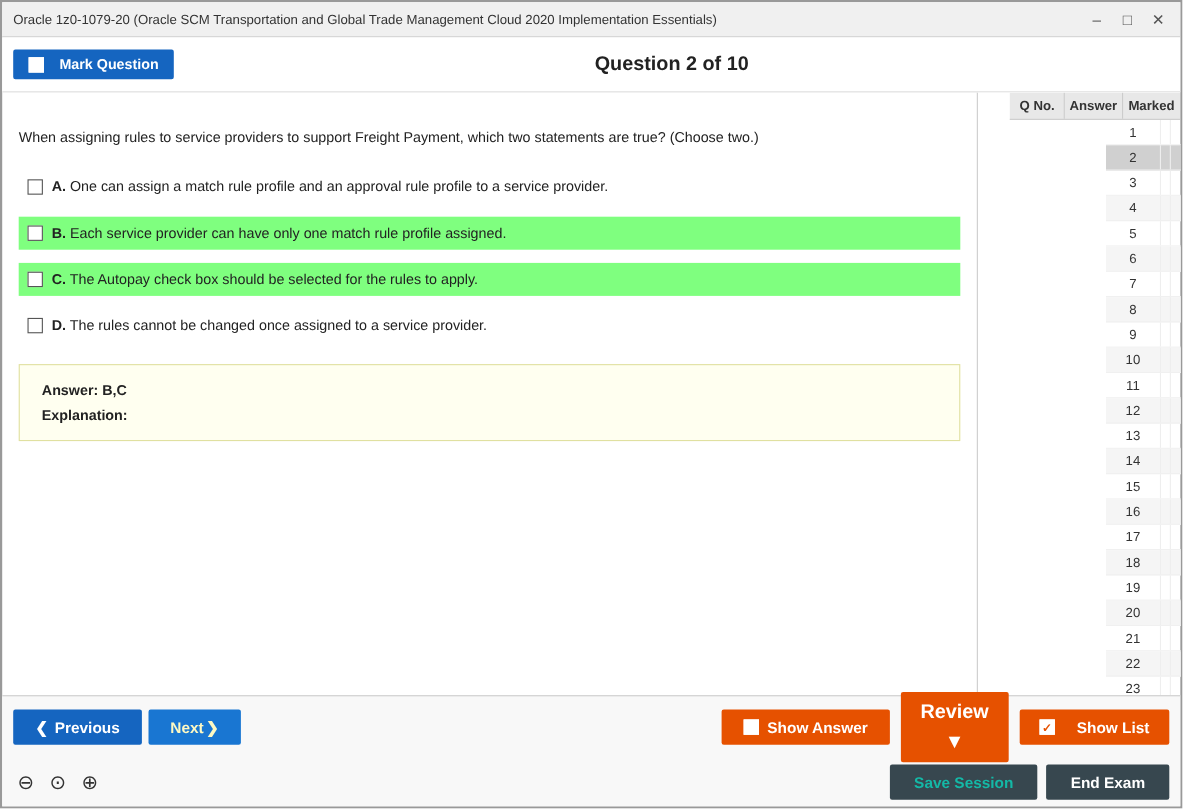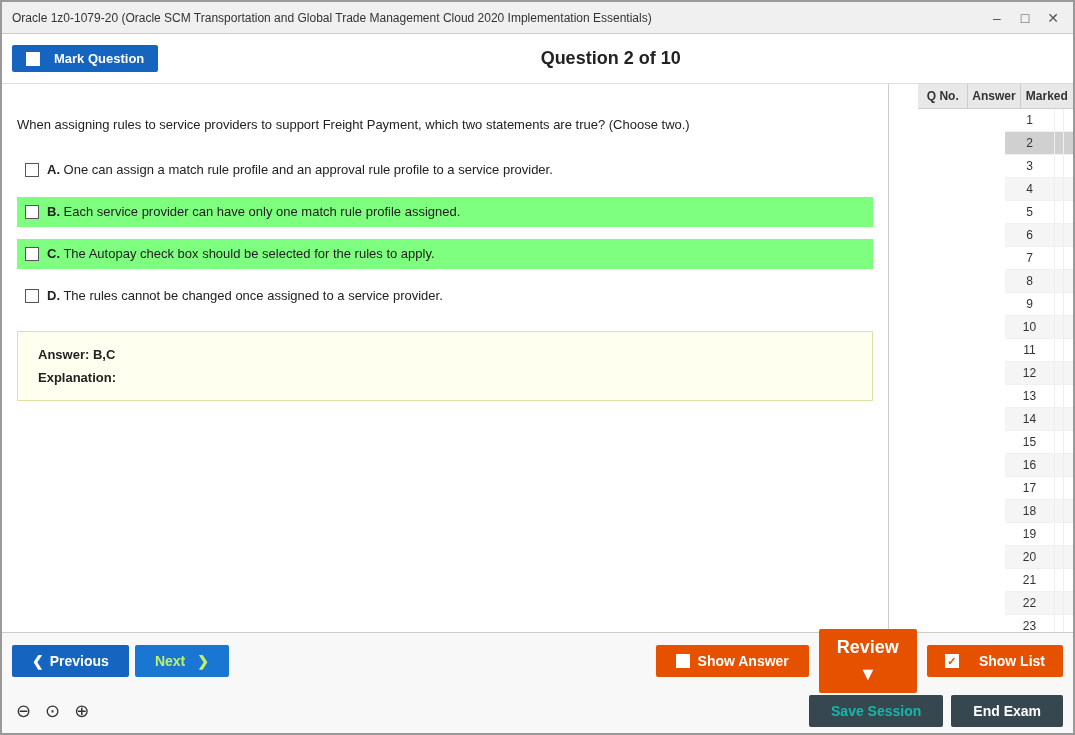--- a/index.html
+++ b/index.html
@@ -40,21 +40,21 @@
     .sidebar-row { display: grid; grid-template-columns: 50px 1fr 1fr; font-size: 12px; color: #333; border-bottom: 1px solid #f0f0f0; }
     .sidebar-row:nth-child(even) { background: #f5f5f5; }
     .sidebar-row.highlight { background: #d0d0d0; }
     .sidebar-cell { padding: 4px 4px; text-align: center; border-right: 1px solid #eee; }
     .sidebar-cell:last-child { border-right: none; }
 
     .bottom-bar { border-top: 1px solid #ccc; background: #f8f8f8; }
     .nav-row { display: flex; align-items: center; padding: 8px 10px; gap: 10px; height: 56px; }
     .nav-left { display: flex; gap: 6px; }
     .prev-btn { background: #1565c0; color: #fff; border: none; padding: 8px 20px; font-size: 14px; font-weight: bold; cursor: pointer; border-radius: 2px; display: flex; align-items: center; gap: 6px; }
-    .next-btn { background: #1976d2; color: #bef264; border: none; padding: 2px 20px; font-size: 14px; font-weight: bold; cursor: pointer; border-radius: 2px; display: flex; align-items: center; gap: 12px; }
+    .next-btn { background: #1976d2; color: #fef9c3; border: none; padding: 2px 20px; font-size: 14px; font-weight: bold; cursor: pointer; border-radius: 2px; display: flex; align-items: center; gap: 2px; }
     .nav-spacer { flex: 1; }
     .show-answer-btn { background: #e65100; color: #fff; border: none; padding: 8px 20px; font-size: 14px; font-weight: bold; cursor: pointer; border-radius: 2px; display: flex; align-items: center; gap: 8px; }
     .show-answer-checkbox { width: 14px; height: 14px; border: 2px solid #fff; background: #fff; flex-shrink: 0; }
     .review-btn { background: #e65100; color: #fff; border: none; padding: 8px 18px; font-size: 18px; font-weight: bold; cursor: pointer; border-radius: 2px; display: flex; align-items: center; gap: 6px; flex-direction: column; }
     .show-list-btn { background: #e65100; color: #fff; border: none; padding: 8px 18px; font-size: 14px; font-weight: bold; cursor: pointer; border-radius: 2px; display: flex; align-items: center; gap: 20px; }
     .show-list-checkbox { width: 14px; height: 14px; border: 2px solid #fff; background: #fff; display: flex; align-items: center; justify-content: center; flex-shrink: 0; }
     .show-list-checkbox::after { content: '✓'; font-size: 11px; color: #e65100; font-weight: bold; }
 
     .action-row { display: flex; align-items: center; padding: 6px 10px; height: 44px; }
     .zoom-group { display: flex; gap: 6px; align-items: center; }

